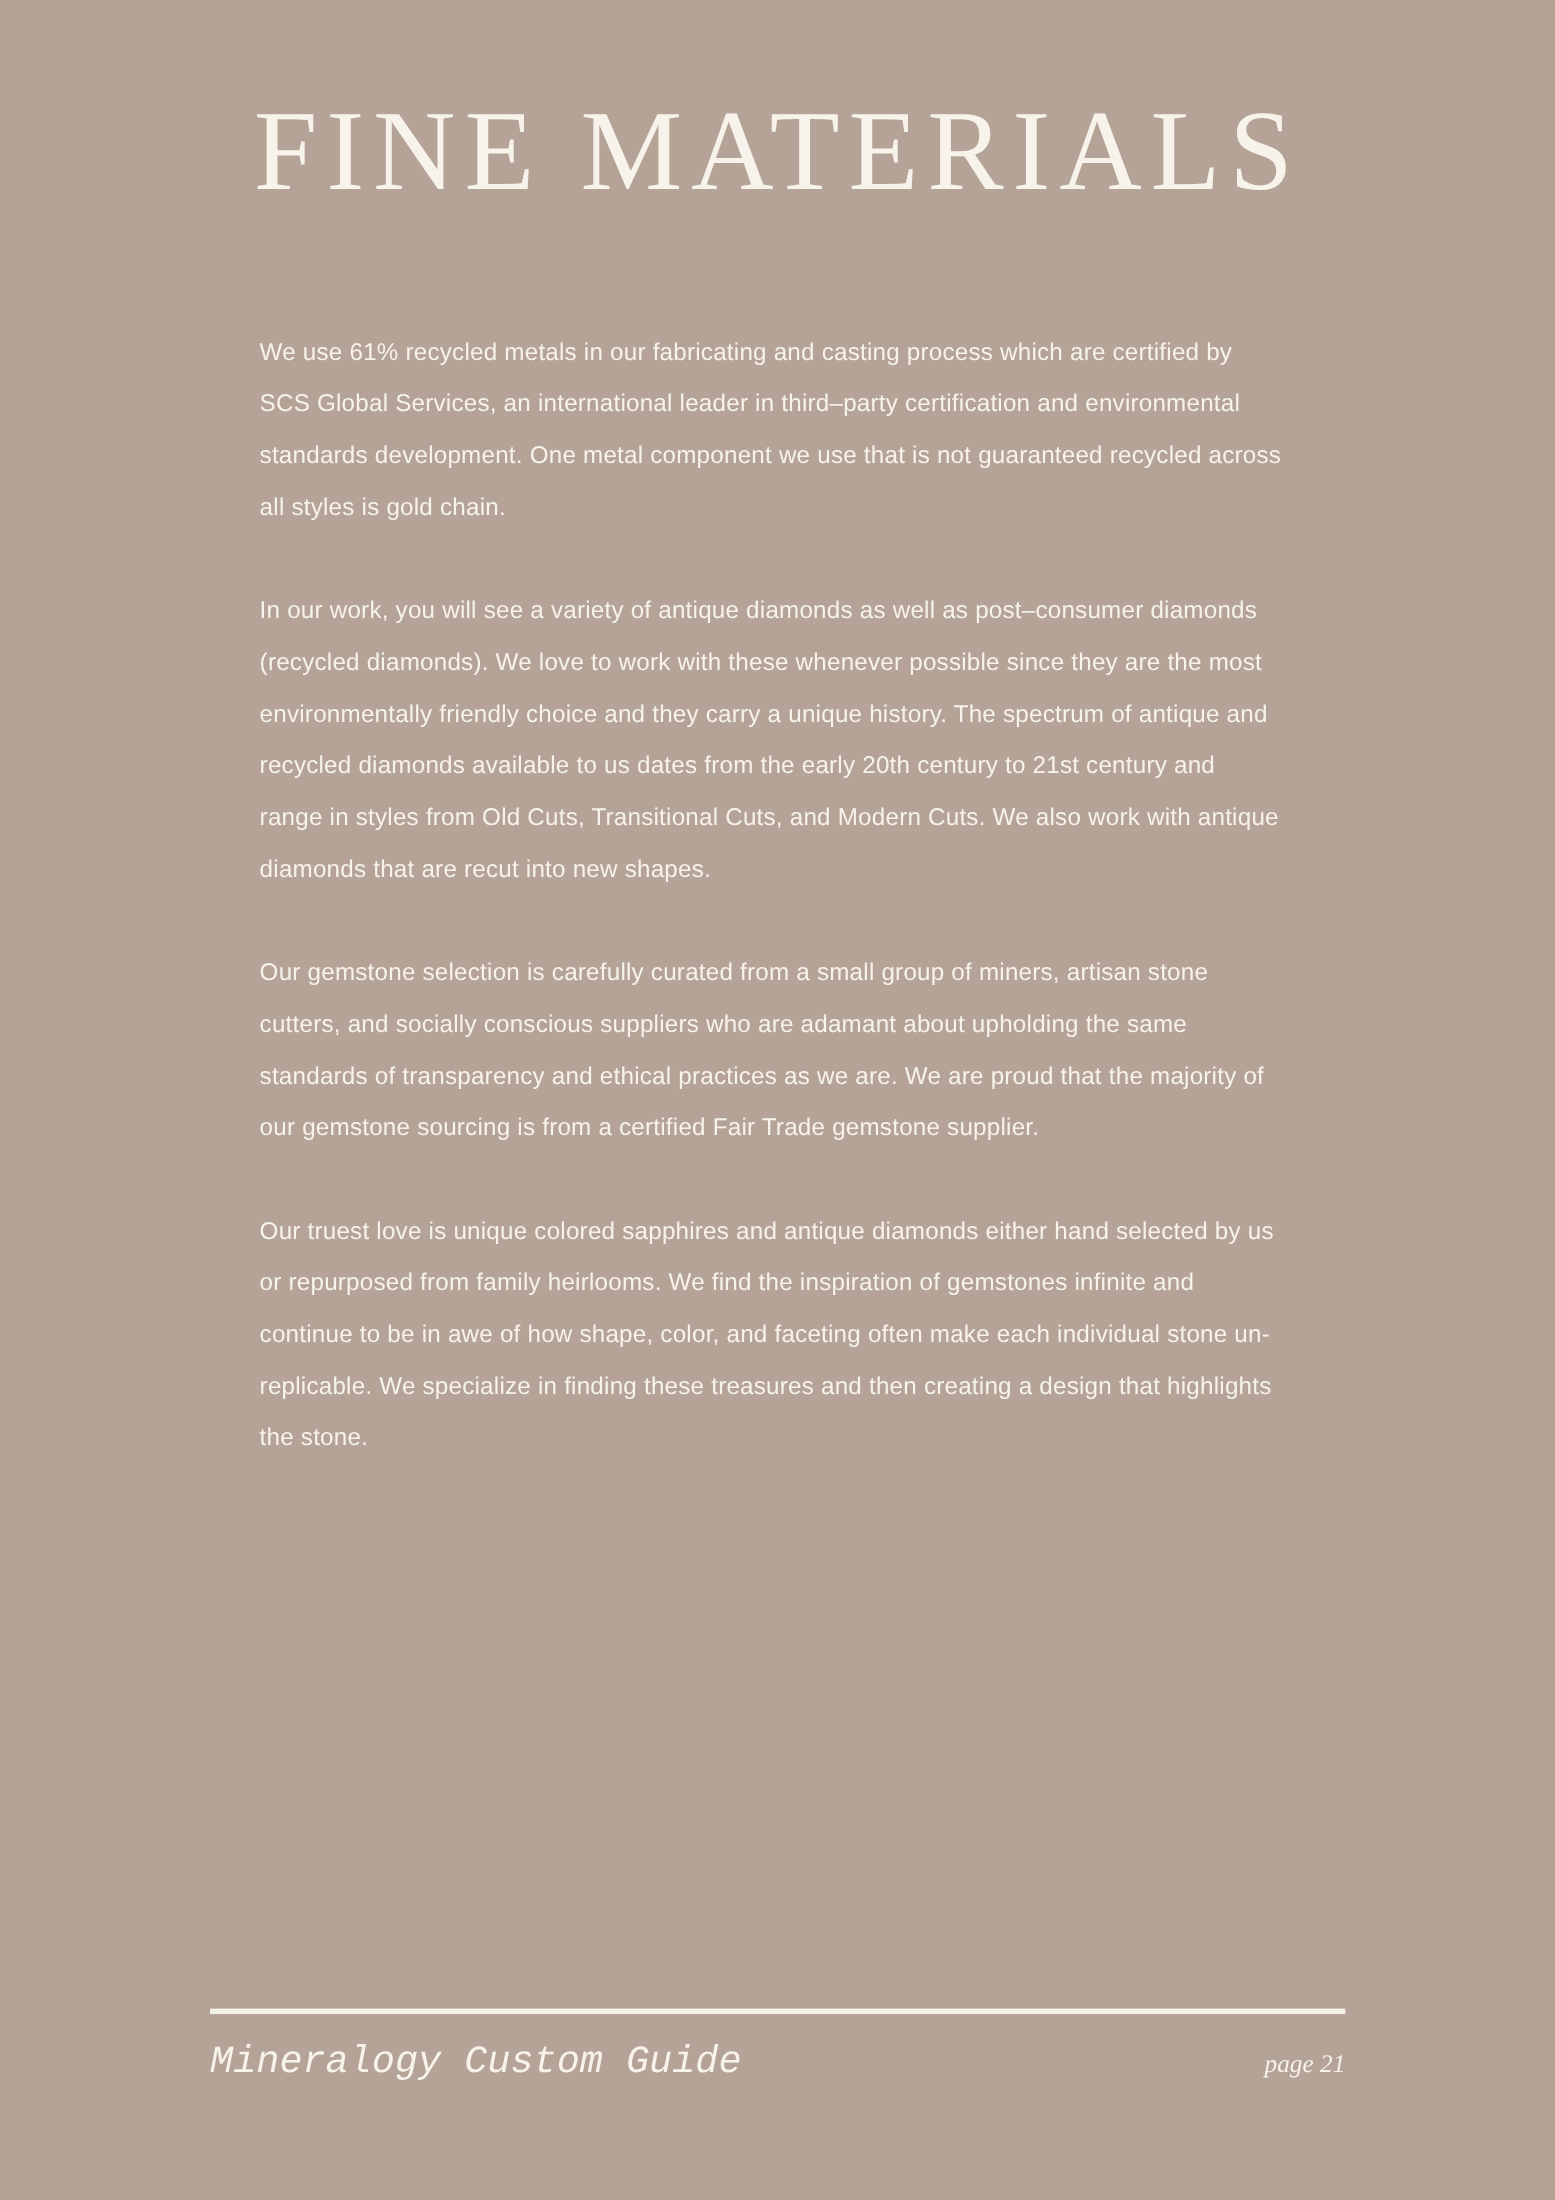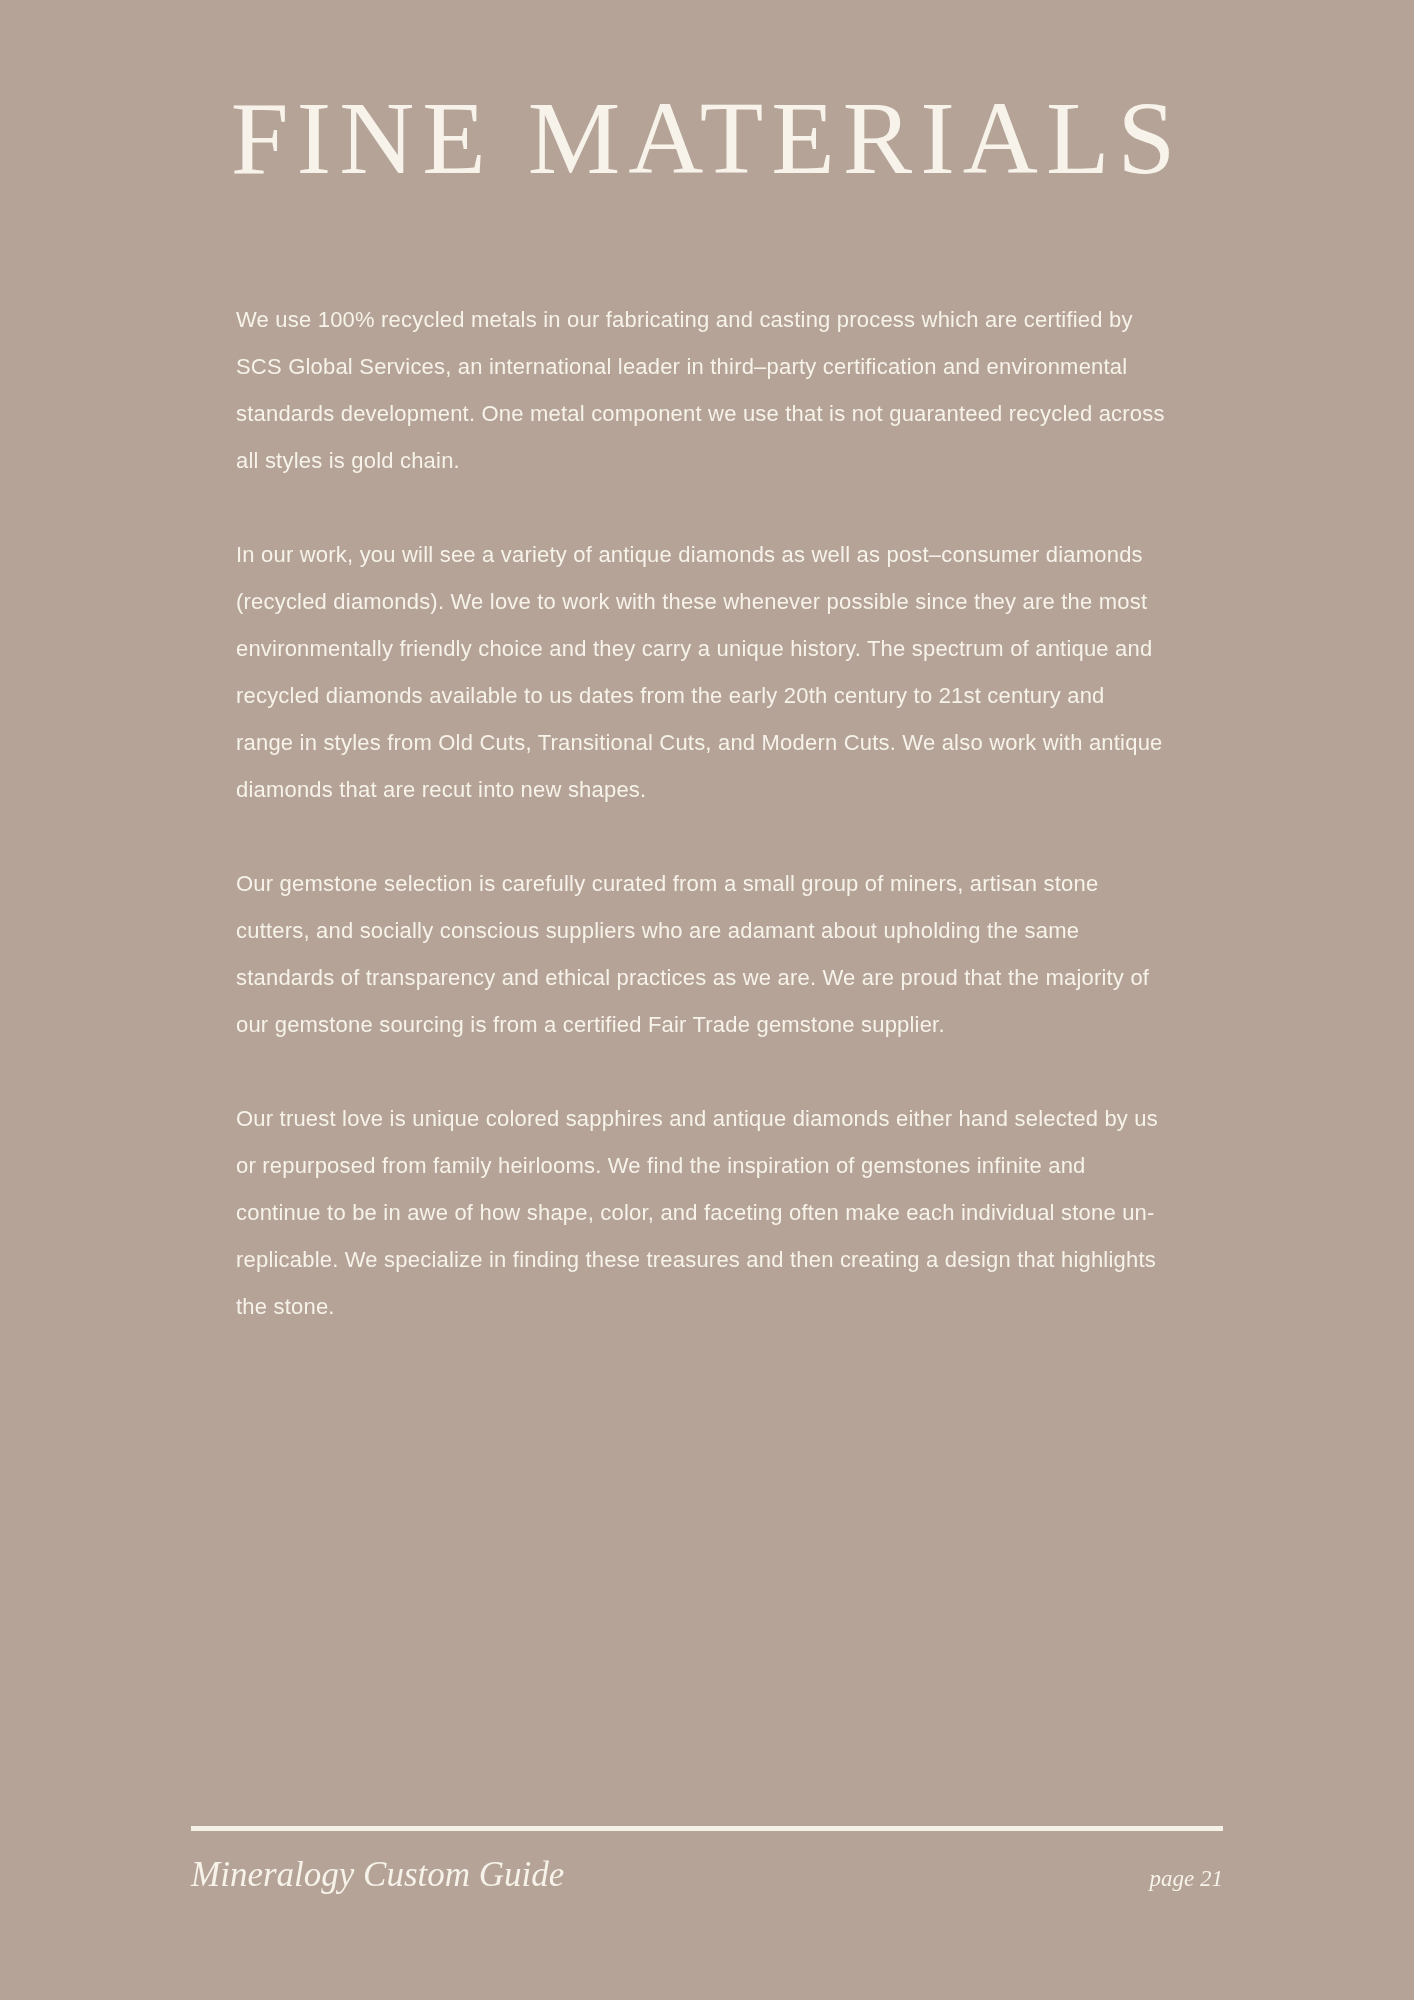--- a/index.html
+++ b/index.html
@@ -69,33 +69,33 @@
   }
   .footer-row {
     display: flex;
     justify-content: space-between;
     align-items: baseline;
     margin-top: 24px;
     font-family: "Liberation Serif", "DejaVu Serif", serif;
     font-style: italic;
     color: var(--ink);
   }
-  .footer-guide-title { font-size: 35px; }
+  .footer-guide-title { font-size: 35px; font-family: Liberation Mono, monospace; }
   .footer-page-number { font-size: 23px; }
 </style>
 </head>
 <body>
 
 <div class="page">
 
   <h1 class="page-title">FINE MATERIALS</h1>
 
 
   <div class="body-text">
-    <p>We use 100% recycled metals in our fabricating and casting process which are certified by SCS Global Services, an international leader in third–party certification and environmental standards development. One metal component we use that is not guaranteed recycled across all styles is gold chain.</p>
+    <p>We use 61% recycled metals in our fabricating and casting process which are certified by SCS Global Services, an international leader in third–party certification and environmental standards development. One metal component we use that is not guaranteed recycled across all styles is gold chain.</p>
     <p>In our work, you will see a variety of antique diamonds as well as post–consumer diamonds (recycled diamonds). We love to work with these whenever possible since they are the most environmentally friendly choice and they carry a unique history. The spectrum of antique and recycled diamonds available to us dates from the early 20th century to 21st century and range in styles from Old Cuts, Transitional Cuts, and Modern Cuts. We also work with antique diamonds that are recut into new shapes.</p>
     <p>Our gemstone selection is carefully curated from a small group of miners, artisan stone cutters, and socially conscious suppliers who are adamant about upholding the same standards of transparency and ethical practices as we are. We are proud that the majority of our gemstone sourcing is from a certified Fair Trade gemstone supplier.</p>
     <p>Our truest love is unique colored sapphires and antique diamonds either hand selected by us or repurposed from family heirlooms. We find the inspiration of gemstones infinite and continue to be in awe of how shape, color, and faceting often make each individual stone un-replicable. We specialize in finding these treasures and then creating a design that highlights the stone.</p>
   </div>
 
   <div class="page-footer">
     <div class="footer-rule"></div>
     <div class="footer-row">
       <span class="footer-guide-title">Mineralogy Custom Guide</span>
       <span class="footer-page-number">page 21</span>

